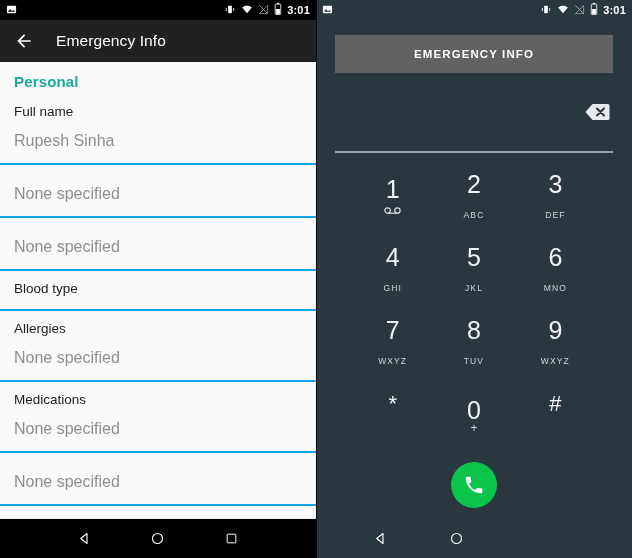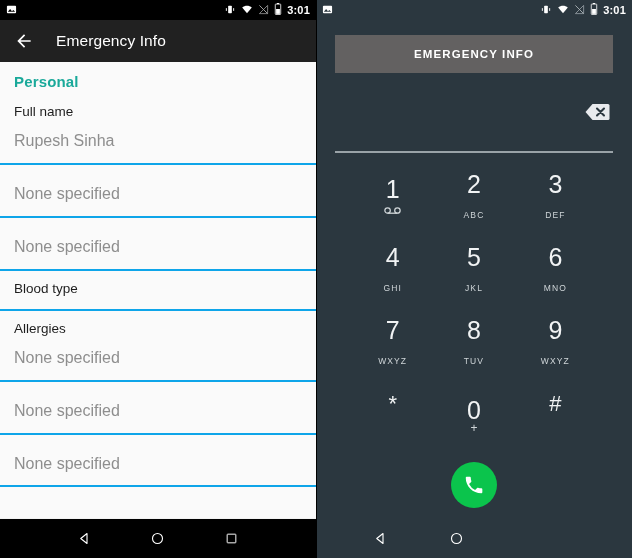--- a/index.html
+++ b/index.html
@@ -229,20 +229,21 @@
 
       <div class="sec-wrap">
         <div class="list-item">
           <div class="li-title">Blood type</div>
         </div>
         <div class="list-item">
           <div class="li-title">Allergies</div>
           <div class="li-sub">None specified</div>
         </div>
         <div class="list-item">
+          <div class="li-title">Medications</div>
           <div class="li-sub">None specified</div>
         </div>
         <div class="list-item">
           <div class="li-sub">None specified</div>
         </div>
       </div>
 
     </div>
 
     <div class="navbar-black">

